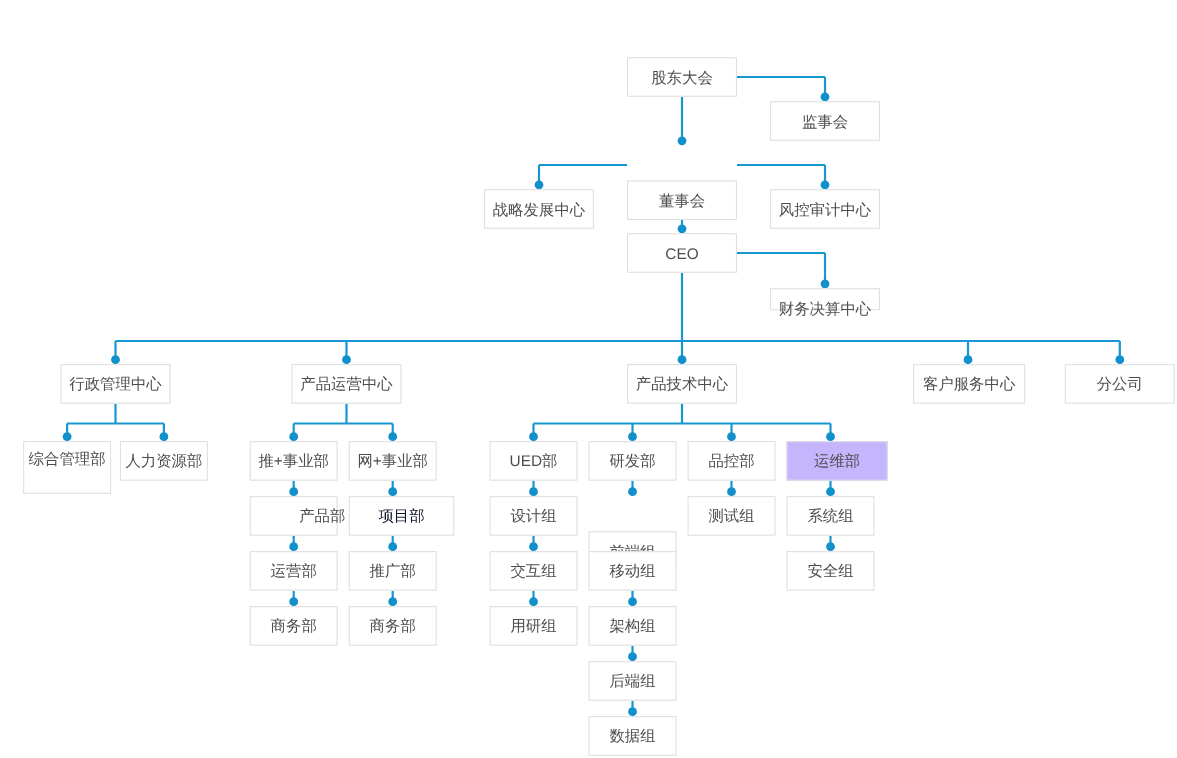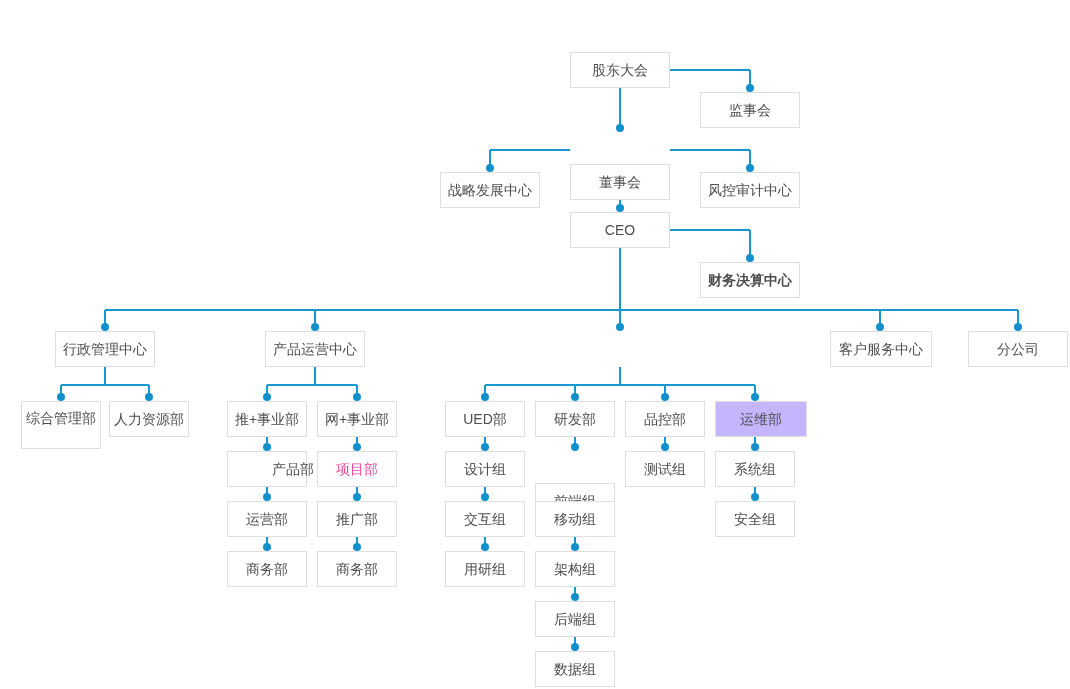--- a/index.html
+++ b/index.html
@@ -124,33 +124,34 @@
       <circle cx="665" cy="447" r="4" fill="#1190cc"></circle>
       <circle cx="755" cy="447" r="4" fill="#1190cc"></circle>
       <circle cx="755" cy="497" r="4" fill="#1190cc"></circle>
     </svg>
 <div class="node" style="left: 570px; top: 52px; width: 100px; height: 36px; border-color: rgb(223, 223, 223); background: rgb(255, 255, 255); color: rgb(77, 77, 77);">股东大会</div>
     <div class="node" style="left: 700px; top: 92px; width: 100px; height: 36px; border-color: rgb(223, 223, 223); background: rgb(255, 255, 255); color: rgb(77, 77, 77);">监事会</div>
     <div class="node" style="left: 570px; top: 132px; width: 100px; height: 36px; border-color: rgb(223, 223, 223); background: rgb(255, 255, 255); color: rgb(77, 77, 77); margin-top: 32px;">董事会</div>
     <div class="node" style="left: 440px; top: 172px; width: 100px; height: 36px; border-color: rgb(223, 223, 223); background: rgb(255, 255, 255); color: rgb(77, 77, 77);">战略发展中心</div>
     <div class="node" style="left: 700px; top: 172px; width: 100px; height: 36px; border-color: rgb(223, 223, 223); background: rgb(255, 255, 255); color: rgb(77, 77, 77);">风控审计中心</div>
     <div class="node" style="left: 570px; top: 212px; width: 100px; height: 36px; border-color: rgb(223, 223, 223); background: rgb(255, 255, 255); color: rgb(77, 77, 77);">CEO</div>
-    <div class="node" style="left: 700px; top: 262px; width: 100px; height: 36px; border-color: rgb(223, 223, 223); background: rgb(255, 255, 255); color: rgb(77, 77, 77); font-weight: bold;">财务决算中心</div>
+    <div class="node" style="left: 700px; top: 262px; width: 100px; height: 20px; border-color: rgb(223, 223, 223); background: rgb(255, 255, 255); color: rgb(77, 77, 77);">财务决算中心</div>
     <div class="node" style="left: 55px; top: 331px; width: 100px; height: 36px; border-color: rgb(223, 223, 223); background: rgb(255, 255, 255); color: rgb(77, 77, 77);">行政管理中心</div>
     <div class="node" style="left: 21px; top: 401px; width: 80px; height: 48px; border-color: rgb(223, 223, 223); background: rgb(255, 255, 255); color: rgb(77, 77, 77); font-family: Liberation Serif, serif;">综合管理部</div>
     <div class="node" style="left: 109px; top: 401px; width: 80px; height: 36px; border-color: rgb(223, 223, 223); background: rgb(255, 255, 255); color: rgb(77, 77, 77);">人力资源部</div>
     <div class="node" style="left: 265px; top: 331px; width: 100px; height: 36px; border-color: rgb(223, 223, 223); background: rgb(255, 255, 255); color: rgb(77, 77, 77);">产品运营中心</div>
     <div class="node" style="left: 227px; top: 401px; width: 80px; height: 36px; border-color: rgb(223, 223, 223); background: rgb(255, 255, 255); color: rgb(77, 77, 77);">推+事业部</div>
     <div class="node" style="left: 227px; top: 451px; width: 80px; height: 36px; border-color: rgb(223, 223, 223); background: rgb(255, 255, 255); color: rgb(77, 77, 77); padding-left: 44px;">产品部</div>
     <div class="node" style="left: 227px; top: 501px; width: 80px; height: 36px; border-color: rgb(223, 223, 223); background: rgb(255, 255, 255); color: rgb(77, 77, 77);">运营部</div>
     <div class="node" style="left: 227px; top: 551px; width: 80px; height: 36px; border-color: rgb(223, 223, 223); background: rgb(255, 255, 255); color: rgb(77, 77, 77);">商务部</div>
     <div class="node" style="left: 317px; top: 401px; width: 80px; height: 36px; border-color: rgb(223, 223, 223); background: rgb(255, 255, 255); color: rgb(77, 77, 77);">网+事业部</div>
-    <div class="node" style="left: 317px; top: 451px; width: 80px; height: 36px; border-color: rgb(223, 223, 223); background: rgb(255, 255, 255); color: #ec4899;">项目部</div>
+    <div class="node" style="left: 317px; top: 451px; width: 96px; height: 36px; border-color: rgb(223, 223, 223); background: rgb(255, 255, 255); color: #0f172a;">项目部</div>
     <div class="node" style="left: 317px; top: 501px; width: 80px; height: 36px; border-color: rgb(223, 223, 223); background: rgb(255, 255, 255); color: rgb(77, 77, 77);">推广部</div>
     <div class="node" style="left: 317px; top: 551px; width: 80px; height: 36px; border-color: rgb(223, 223, 223); background: rgb(255, 255, 255); color: rgb(77, 77, 77);">商务部</div>
+    <div class="node" style="left: 570px; top: 331px; width: 100px; height: 36px; border-color: rgb(223, 223, 223); background: rgb(255, 255, 255); color: rgb(77, 77, 77);">产品技术中心</div>
     <div class="node" style="left: 445px; top: 401px; width: 80px; height: 36px; border-color: rgb(223, 223, 223); background: rgb(255, 255, 255); color: rgb(77, 77, 77);">UED部</div>
     <div class="node" style="left: 445px; top: 451px; width: 80px; height: 36px; border-color: rgb(223, 223, 223); background: rgb(255, 255, 255); color: rgb(77, 77, 77);">设计组</div>
     <div class="node" style="left: 445px; top: 501px; width: 80px; height: 36px; border-color: rgb(223, 223, 223); background: rgb(255, 255, 255); color: rgb(77, 77, 77);">交互组</div>
     <div class="node" style="left: 445px; top: 551px; width: 80px; height: 36px; border-color: rgb(223, 223, 223); background: rgb(255, 255, 255); color: rgb(77, 77, 77);">用研组</div>
     <div class="node" style="left: 535px; top: 401px; width: 80px; height: 36px; border-color: rgb(223, 223, 223); background: rgb(255, 255, 255); color: rgb(77, 77, 77);">研发部</div>
     <div class="node" style="left: 535px; top: 451px; width: 80px; height: 36px; border-color: rgb(223, 223, 223); background: rgb(255, 255, 255); color: rgb(77, 77, 77); margin-top: 32px;">前端组</div>
     <div class="node" style="left: 535px; top: 501px; width: 80px; height: 36px; border-color: rgb(223, 223, 223); background: rgb(255, 255, 255); color: rgb(77, 77, 77);">移动组</div>
     <div class="node" style="left: 535px; top: 551px; width: 80px; height: 36px; border-color: rgb(223, 223, 223); background: rgb(255, 255, 255); color: rgb(77, 77, 77);">架构组</div>
     <div class="node" style="left: 535px; top: 601px; width: 80px; height: 36px; border-color: rgb(223, 223, 223); background: rgb(255, 255, 255); color: rgb(77, 77, 77);">后端组</div>
     <div class="node" style="left: 535px; top: 651px; width: 80px; height: 36px; border-color: rgb(223, 223, 223); background: rgb(255, 255, 255); color: rgb(77, 77, 77);">数据组</div>

